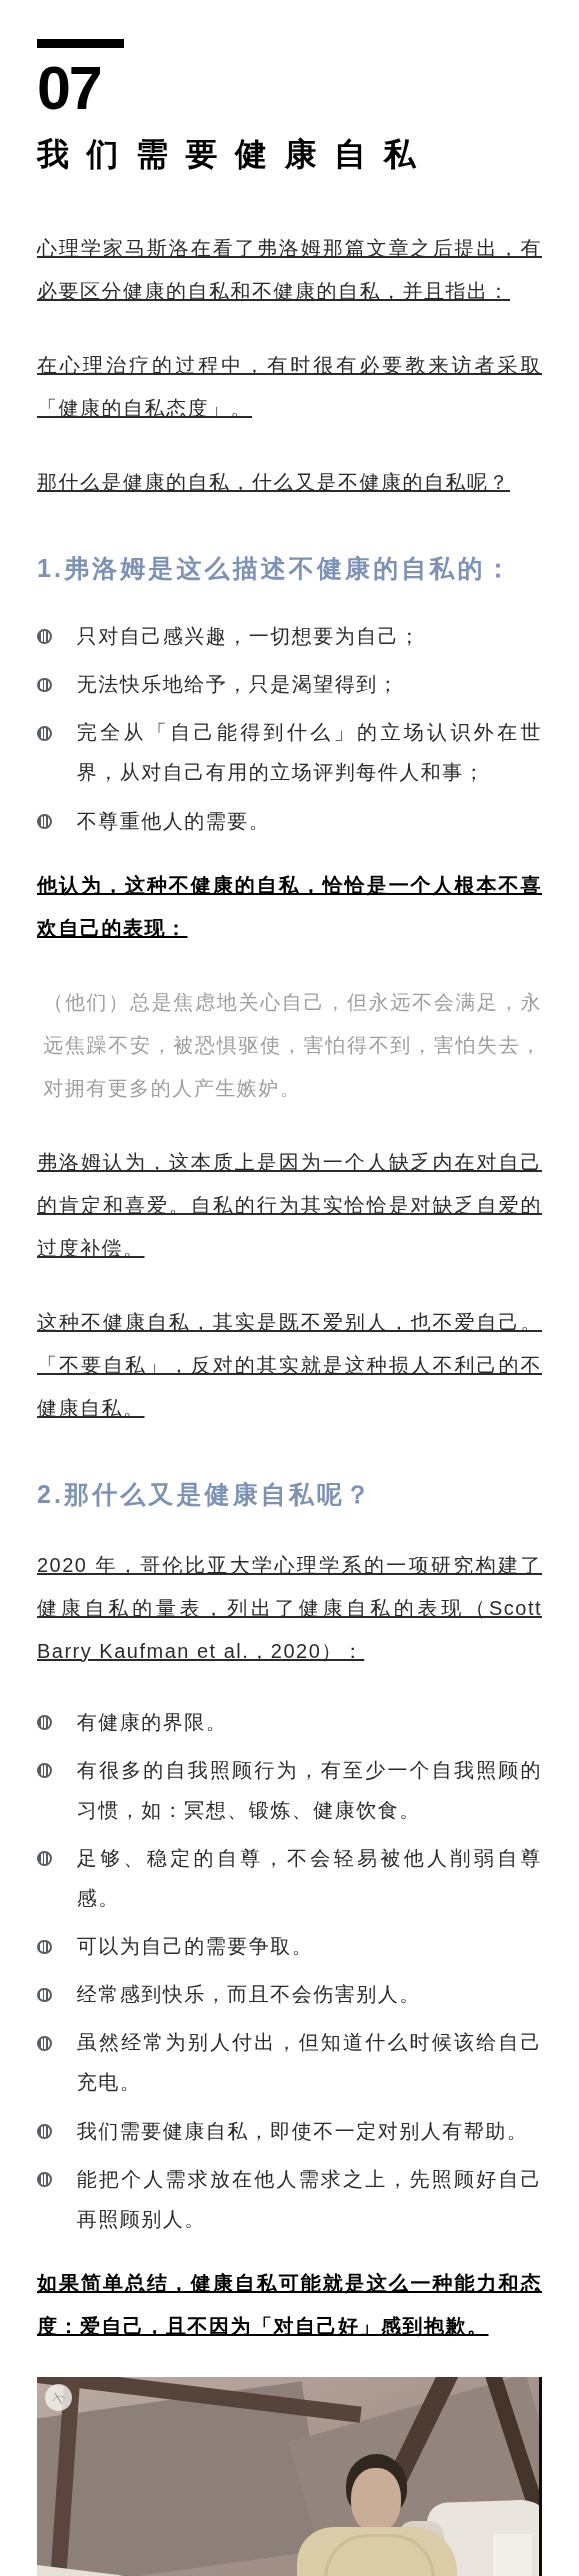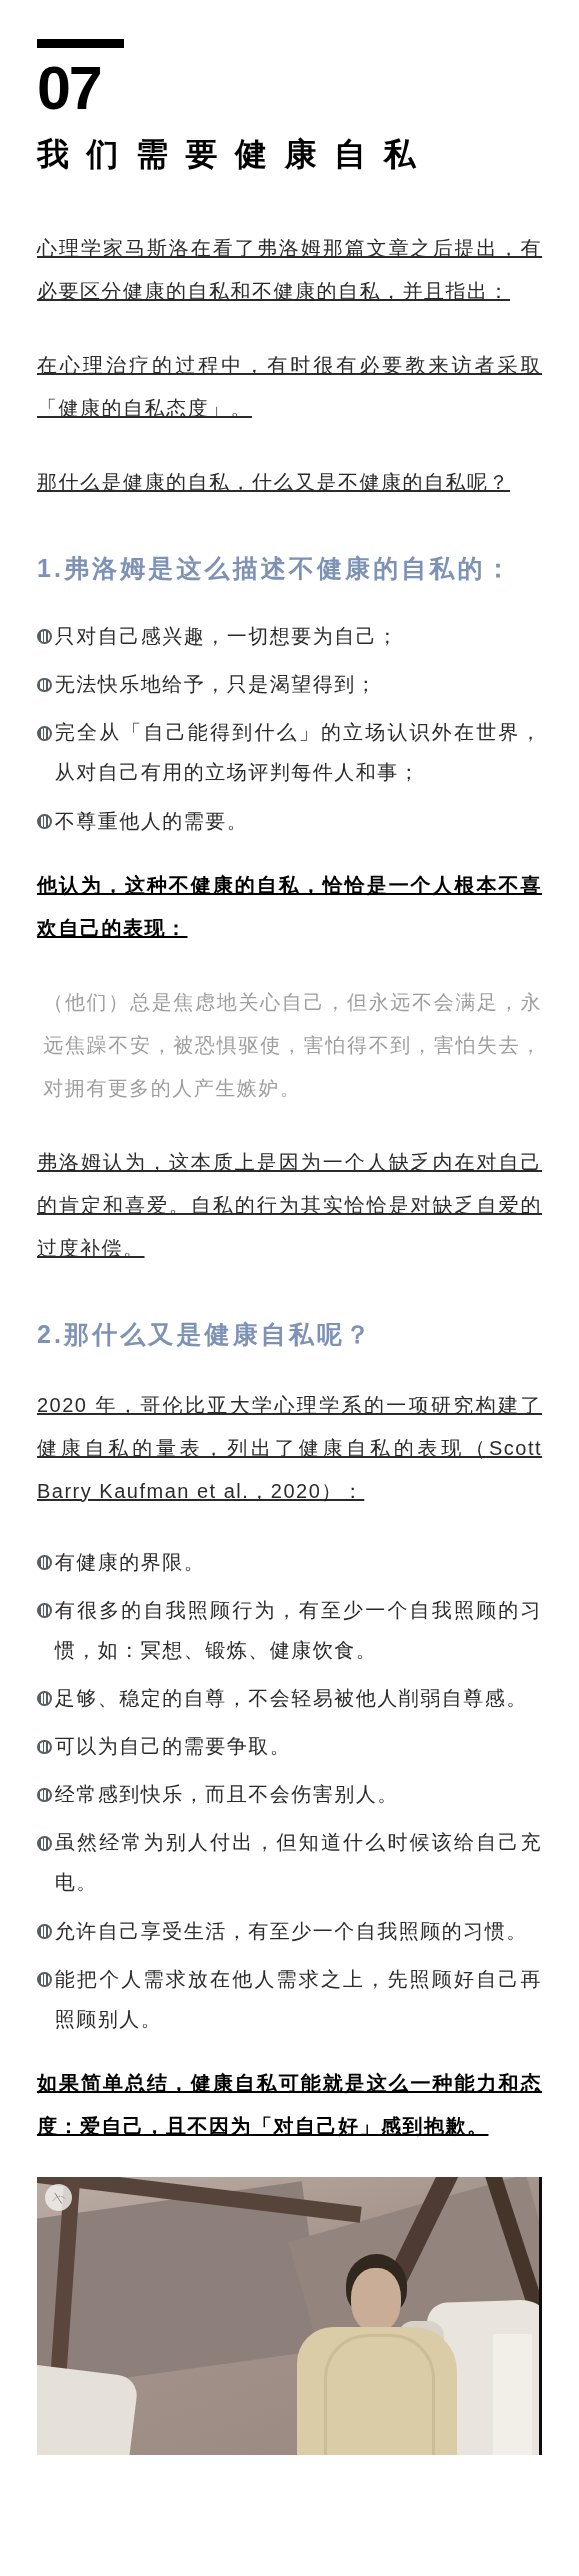--- a/index.html
+++ b/index.html
@@ -33,21 +33,21 @@
     color:#9e9e9e;letter-spacing:1.5px;text-align:justify;
   }
   
   h2.accent{
     margin:45px 0 0;font-size:25px;line-height:38px;font-weight:700;
     color:#7e92b5;letter-spacing:3.1px;text-align:justify;
   }
   
   ul.bullets{list-style:none;margin:29px 0 0;padding:0;}
   ul.bullets li{
-    display:flex;align-items:flex-start;gap:3px;margin-bottom:8.2px;
+    display:flex;align-items:flex-start;gap:25px;margin-bottom:8.2px;
   }
   ul.bullets li .btext{
     font-size:20px;line-height:40px;color:#2b2b2b;letter-spacing:1.5px;
     text-align:justify;flex:1;
   }
   .bicon{
     flex:0 0 auto;width:10.8px;height:10.8px;margin-top:13.4px;border-radius:50%;
     border:2.1px solid #585d64;
     background:repeating-linear-gradient(90deg,#585d64 0 1.5px,transparent 1.5px 3.6px);
   }
@@ -114,20 +114,21 @@
       <span class="bicon"></span>
       <span class="btext">不尊重他人的需要。</span>
     </li>
   </ul>
 
   <p class="body bold">他认为，这种不健康的自私，恰恰是一个人根本不喜欢自己的表现：</p>
 
   <p class="quote">（他们）总是焦虑地关心自己，但永远不会满足，永远焦躁不安，被恐惧驱使，害怕得不到，害怕失去，对拥有更多的人产生嫉妒。</p>
 
   <p class="body">弗洛姆认为，这本质上是因为一个人缺乏内在对自己的肯定和喜爱。自私的行为其实恰恰是对缺乏自爱的过度补偿。</p>
+  <p class="body">这种不健康自私，其实是既不爱别人，也不爱自己。「不要自私」，反对的其实就是这种损人不利己的不健康自私。</p>
 
   <h2 class="accent">2.那什么又是健康自私呢？</h2>
 
   <p class="body">2020 年，哥伦比亚大学心理学系的一项研究构建了健康自私的量表，列出了健康自私的表现（Scott Barry Kaufman et al.，2020）：</p>
 
   <ul class="bullets">
     <li>
       <span class="bicon"></span>
       <span class="btext">有健康的界限。</span>
     </li>
@@ -146,21 +147,21 @@
     <li>
       <span class="bicon"></span>
       <span class="btext">经常感到快乐，而且不会伤害别人。</span>
     </li>
     <li>
       <span class="bicon"></span>
       <span class="btext">虽然经常为别人付出，但知道什么时候该给自己充电。</span>
     </li>
     <li>
       <span class="bicon"></span>
-      <span class="btext">允许自己享受生活，有至少一个自我照顾的习惯。</span>
+      <span class="btext">我们需要健康自私，即使不一定对别人有帮助。</span>
     </li>
     <li>
       <span class="bicon"></span>
       <span class="btext">能把个人需求放在他人需求之上，先照顾好自己再照顾别人。</span>
     </li>
   </ul>
 
   <p class="body bold">如果简单总结，健康自私可能就是这么一种能力和态度：爱自己，且不因为「对自己好」感到抱歉。</p>
 
   <figure class="video">

